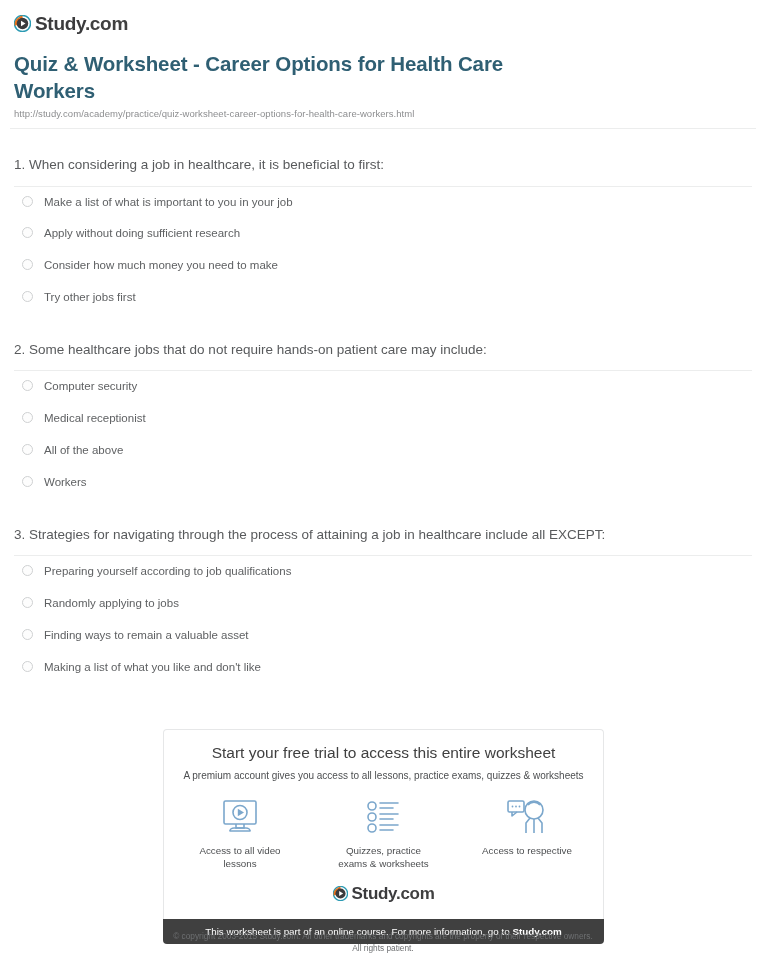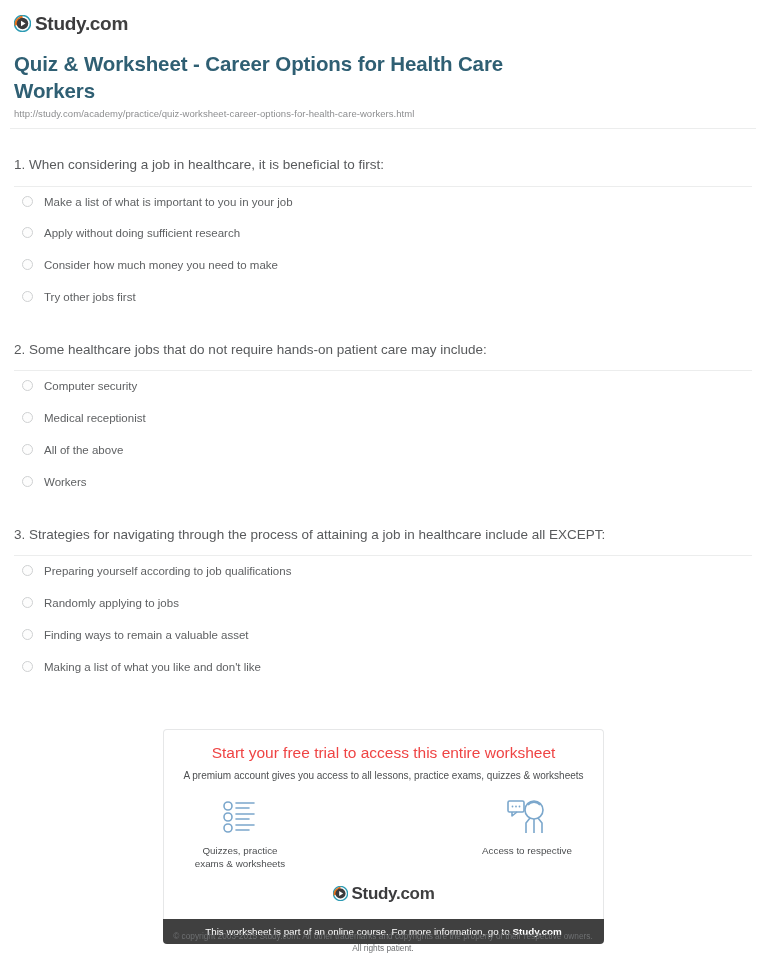--- a/index.html
+++ b/index.html
@@ -125,21 +125,21 @@
     border: 1px solid #e6e7e8;
     border-bottom: none;
     border-radius: 4px 4px 0 0;
     background: #ffffff;
     box-sizing: border-box;
     padding: 14px 10px 8px 10px;
     text-align: center;
   }
   .promo-headline {
     font-size: 15.5px;
-    color: #ef4444;
+    color: #404040;
     margin: 0 0 6px 0;
     font-weight: normal;
     line-height: 1.2;
   }
   .promo-sub {
     font-size: 10px;
     color: #4d4f51;
     margin: 0 0 14px 0;
     line-height: 1.3;
   }
@@ -294,20 +294,33 @@
 
   </div>
 
   <div class="promo-wrap">
     <div class="promo-card">
       <p class="promo-headline">Start your free trial to access this entire worksheet</p>
       <p class="promo-sub">A premium account gives you access to all lessons, practice exams, quizzes &amp; worksheets</p>
 
       <div class="features">
 
+        <div class="feature">
+          <div class="feature-icon">
+            <svg width="42" height="38" viewBox="0 0 42 38" fill="none" stroke="#7ba7cc" stroke-width="1.6">
+              <rect x="5" y="3" width="32" height="23" rx="1.5"></rect>
+              <circle cx="21" cy="14.5" r="7"></circle>
+              <path d="M18.8 10.8 L25 14.5 L18.8 18.2 Z" fill="#7ba7cc" stroke="none"></path>
+              <path d="M17 26 L17 30 L25 30 L25 26"></path>
+              <path d="M11 33 h20" stroke-linecap="round"></path>
+              <path d="M11 33 a4 3 0 0 1 4 -3 h12 a4 3 0 0 1 4 3"></path>
+            </svg>
+          </div>
+          <div class="feature-label">Access to all video lessons</div>
+        </div>
 
         <div class="feature">
           <div class="feature-icon">
             <svg width="42" height="38" viewBox="0 0 42 38" fill="none" stroke="#7ba7cc" stroke-width="1.6">
               <circle cx="9" cy="8" r="4"></circle>
               <circle cx="9" cy="19" r="4"></circle>
               <circle cx="9" cy="30" r="4"></circle>
               <path d="M17 5 h18 M17 10 h13" stroke-linecap="round"></path>
               <path d="M17 16 h18 M17 21 h13" stroke-linecap="round"></path>
               <path d="M17 27 h18 M17 32 h13" stroke-linecap="round"></path>

